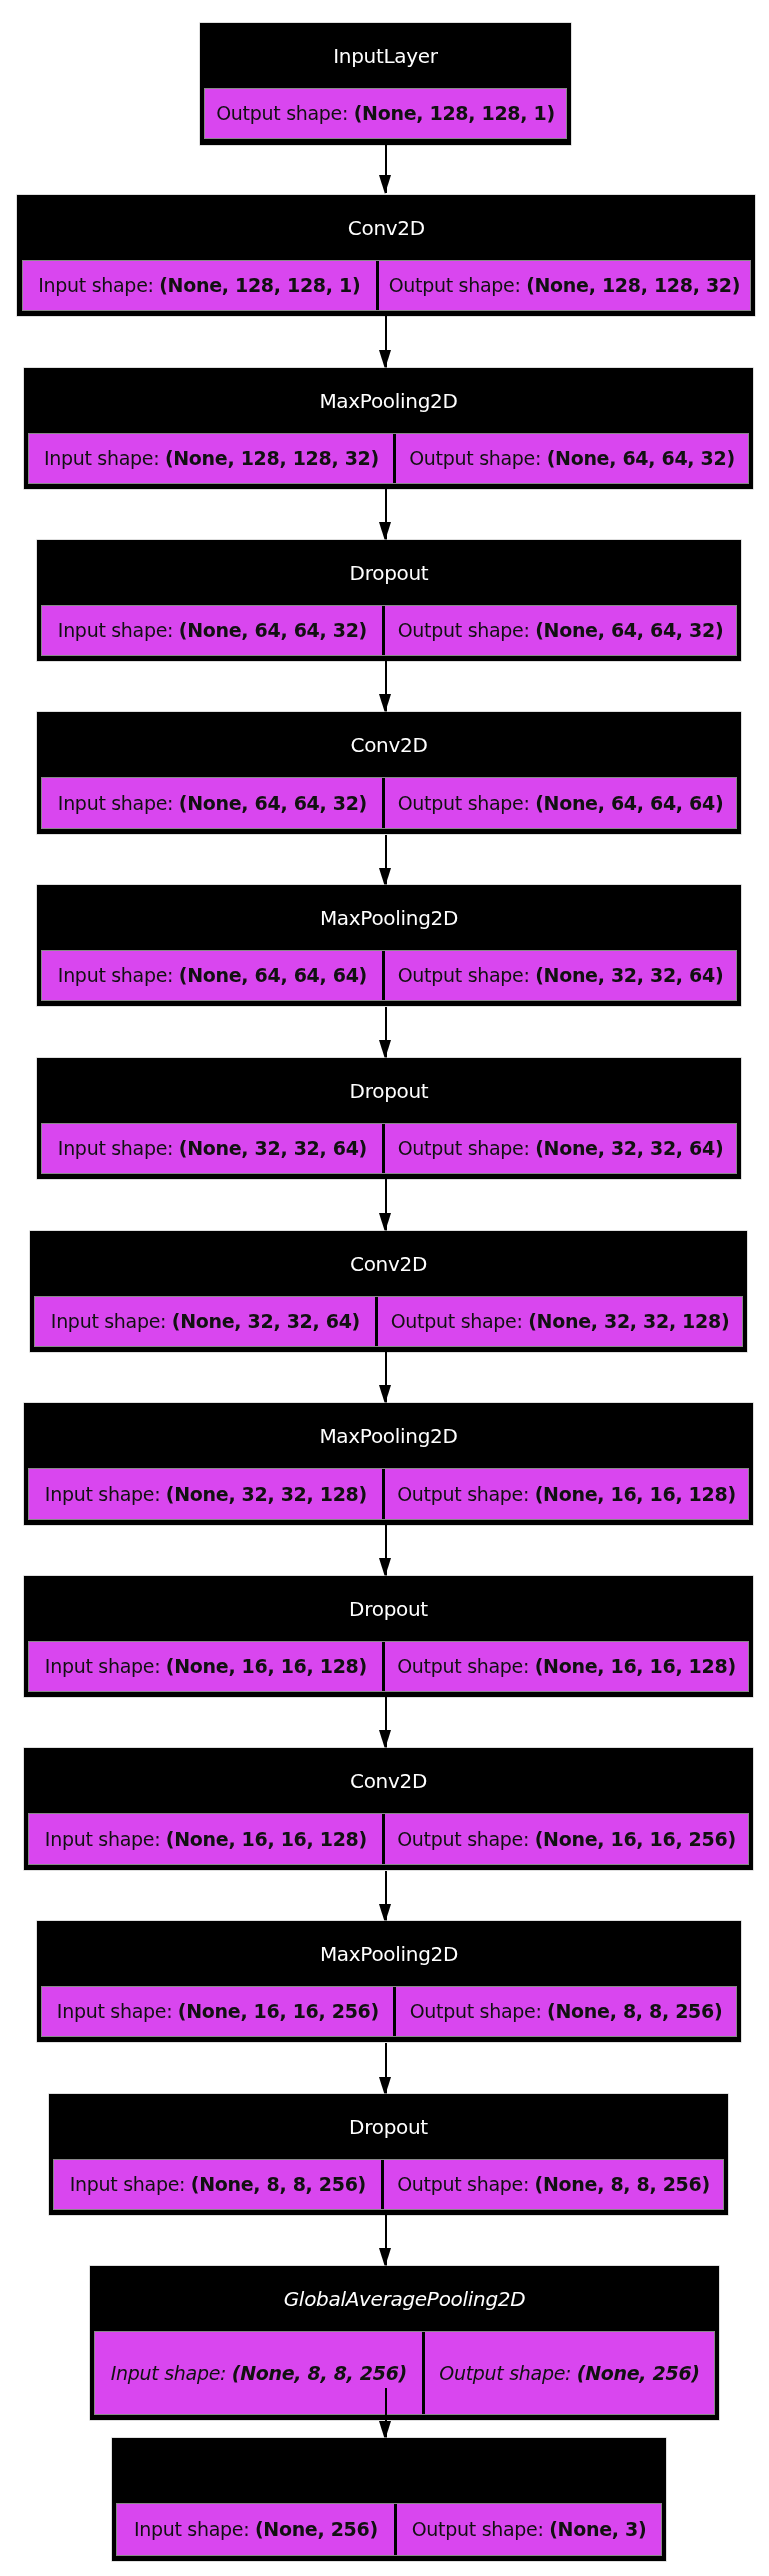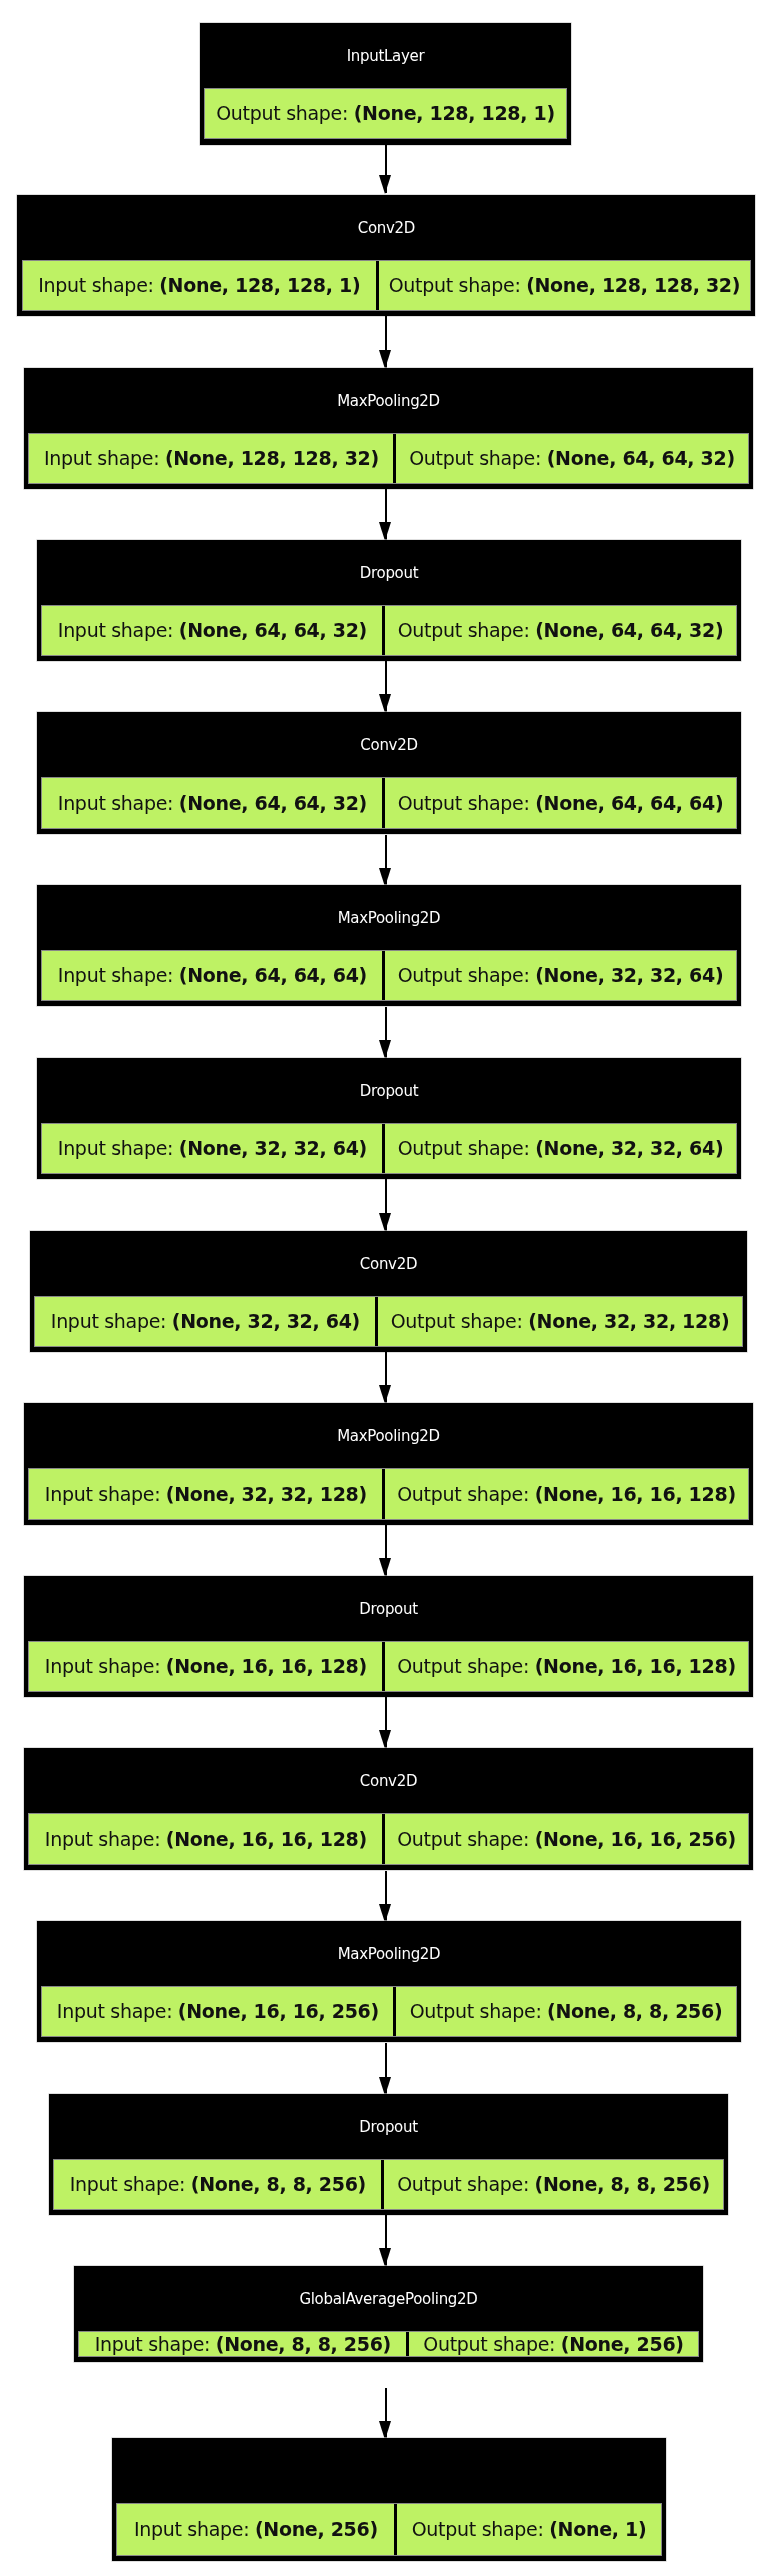--- a/index.html
+++ b/index.html
@@ -1,23 +1,23 @@
 <!DOCTYPE html>
 <html style="font-size:9px"><head>
 <meta charset="utf-8">
 <style>
   html, body { margin:0; padding:0; background:#ffffff; }
   body { width:769px; height:2576px; position:relative; overflow:hidden;
          font-family:"DejaVu Sans", sans-serif; }
   .layer { position:absolute; background:#000; box-sizing:border-box;
            border:1.1px solid #000; box-shadow:0 0 0 0.6px #c8c8c8; }
   .layer .title { position:absolute; left:0; right:0; top:0; height:64px;
-           color:#fff; font-size:15px; display:flex; align-items:center; justify-content:center;
+           color:#fff; font-size:20px; display:flex; align-items:center; justify-content:center;
            letter-spacing:-0.3px; }
-  .layer .body { position:absolute; left:3.4px; right:3.4px; bottom:4.5px; background:#bef264;
+  .layer .body { position:absolute; left:3.4px; right:3.4px; bottom:4.5px; background:#d946ef;
            display:flex; border:0.6px solid #888; box-sizing:border-box; }
   .layer .cell { height:100%; display:flex; align-items:center; justify-content:center;
            font-size:19px; color:#111; white-space:nowrap; box-sizing:border-box; letter-spacing:-0.3px; }
   .layer .cell + .cell { border-left:3.4px solid #000; }
   .layer .cell b { font-weight:bold; margin-left:5.6px; }
   .arrow { position:absolute; width:2.2px; background:#000; }
   .arrow::after { content:""; position:absolute; left:-5.6px; bottom:-1.1px;
            border-left:6.7px solid transparent; border-right:6.7px solid transparent;
            border-top:19px solid #000; }
 </style>
@@ -208,21 +208,21 @@
         <b>(None, 8, 8, 256)</b>
       </div>
     <div class="cell" style="flex:1;">
         <span>Output shape:</span>
         <b>(None, 8, 8, 256)</b>
       </div>
   </div>
 </div>
 <div class="arrow" style="left:385px; top:2215px; height:51px;"></div>
 
-<div class="layer" style="left:74px; top:2266px; width:629px; height:96px;">
+<div class="layer" style="left:90px; top:2266px; width:629px; height:154px;font-style:italic;">
   <div class="title">GlobalAveragePooling2D</div>
   <div class="body" style="top:64px;">
     <div class="cell" style="width:327px;">
         <span>Input shape:</span>
         <b>(None, 8, 8, 256)</b>
       </div>
     <div class="cell" style="flex:1;">
         <span>Output shape:</span>
         <b>(None, 256)</b>
       </div>
@@ -231,17 +231,17 @@
 <div class="arrow" style="left:385px; top:2388px; height:51px;"></div>
 
 <div class="layer" style="left:112px; top:2438px; width:554px; height:123px;">
   <div class="body" style="top:64px;">
     <div class="cell" style="width:277px;">
         <span>Input shape:</span>
         <b>(None, 256)</b>
       </div>
     <div class="cell" style="flex:1;">
         <span>Output shape:</span>
-        <b>(None, 1)</b>
+        <b>(None, 3)</b>
       </div>
   </div>
 </div>
 
 
 </body></html>

